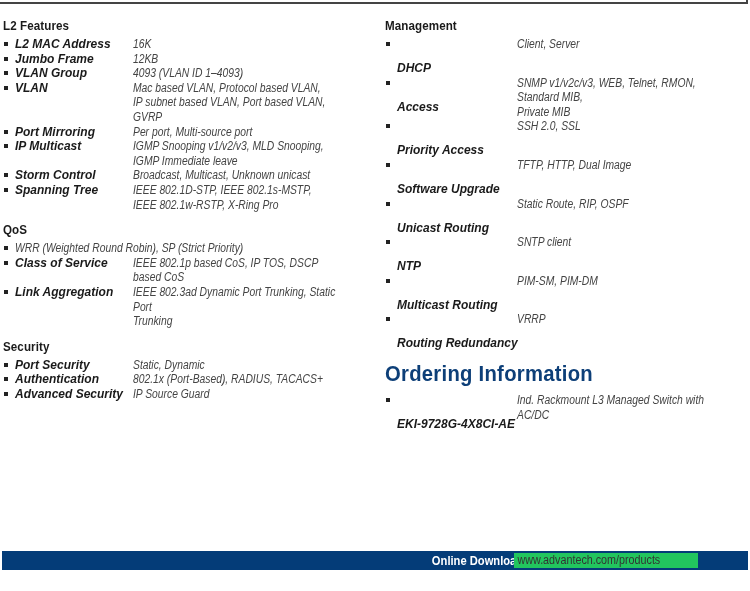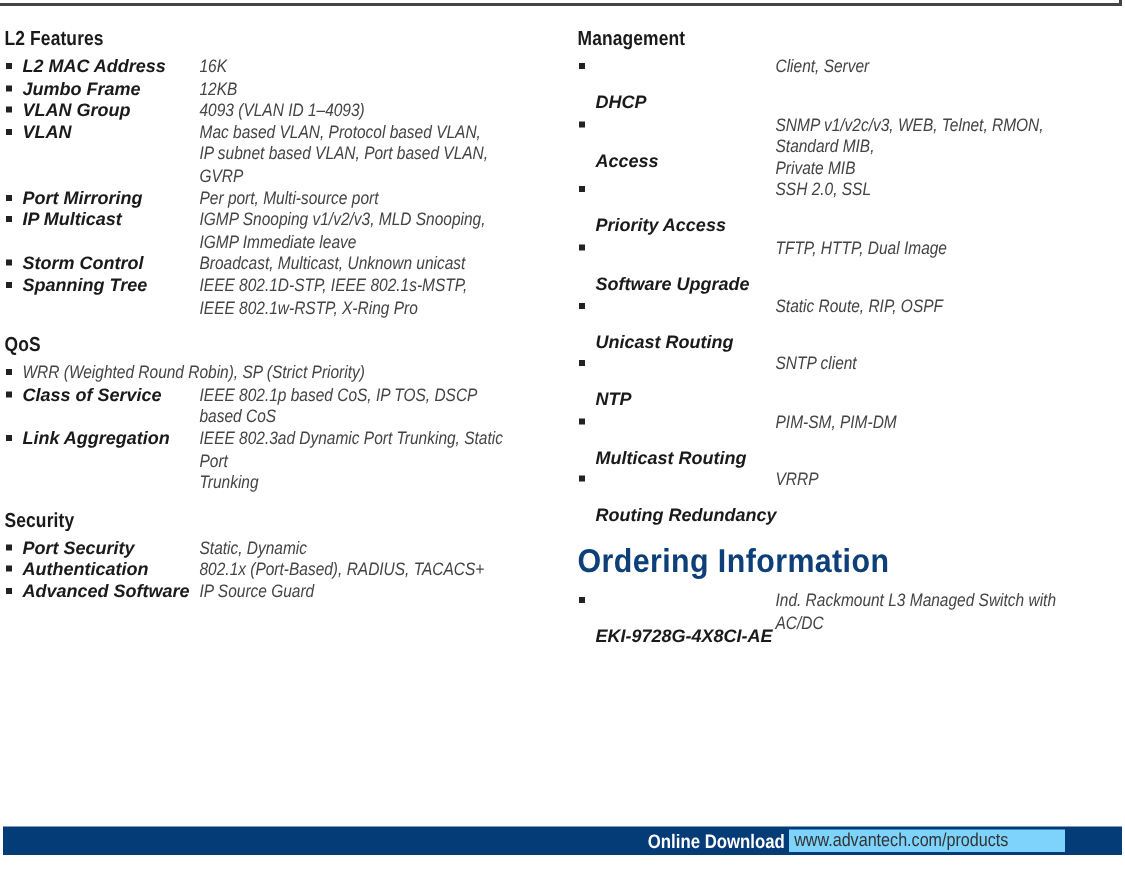--- a/index.html
+++ b/index.html
@@ -21,21 +21,21 @@
   .labelbox { flex:0 0 118px; width:118px; overflow:visible; }
   .right .labelbox { flex:0 0 120px; width:120px;margin-top:24px; }
   .value { color:#444; flex:1; transform:scaleX(0.86); transform-origin:left;
            white-space:pre-line; width:116%; }
   .ordering-title { font-weight:bold; font-size:22px; color:#0d3f78; margin:10px 0 6px 0;
                     transform:scaleX(0.92); transform-origin:left; white-space:nowrap; letter-spacing:0.3px; }
   .ord .labelbox { flex:0 0 120px; width:120px; }
   .footer { position:absolute; left:2px; top:551px; width:746px; height:19px; background:#043c78; }
   .dl-label { position:absolute; right:225px; top:2px; font-weight:bold; font-size:13px; color:#fff;
               white-space:nowrap; transform:scaleX(0.86); transform-origin:right; }
-  .urlbox { position:absolute; left:524px; top:2px; width:184px; height:15px; background:#7dd3fc; }
+  .urlbox { position:absolute; left:512px; top:2px; width:184px; height:15px; background:#22c55e; }
   .url { font-size:12.5px; color:#333; padding-left:4px; line-height:15px; white-space:nowrap;
          transform:scaleX(0.86); transform-origin:left; display:block; }
 </style>
 </head>
 <body>
 
 <div class="topframe"></div>
 
 <div class="col left">
 
@@ -112,21 +112,21 @@
         <span class="labelbox"><span class="label">Port Security</span></span>
         <span class="value">Static, Dynamic</span>
       </div>
     <div class="row">
         <span class="bullet"></span>
         <span class="labelbox"><span class="label">Authentication</span></span>
         <span class="value">802.1x (Port-Based), RADIUS, TACACS+</span>
       </div>
     <div class="row">
         <span class="bullet"></span>
-        <span class="labelbox"><span class="label">Advanced Software</span></span>
+        <span class="labelbox"><span class="label">Advanced Security</span></span>
         <span class="value">IP Source Guard</span>
       </div>
   </div>
 </div>
 
 <div class="col right">
   <div class="section">
     <div class="sec-title">Management</div>
     <div class="row">
         <span class="bullet"></span>

